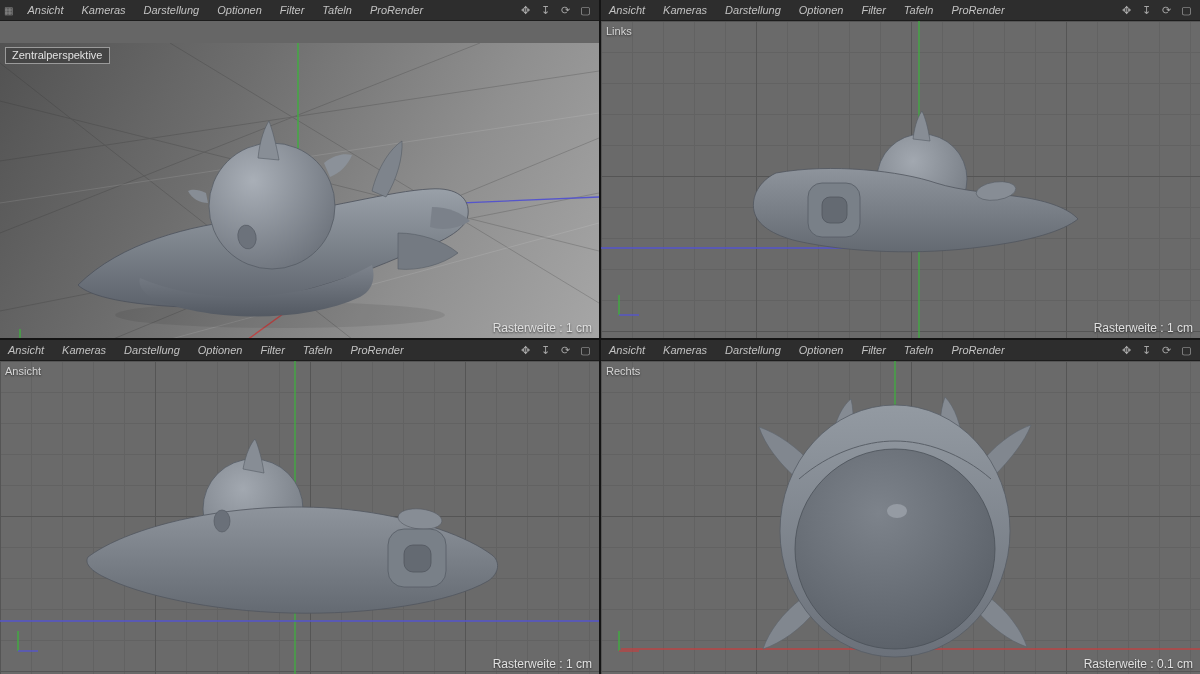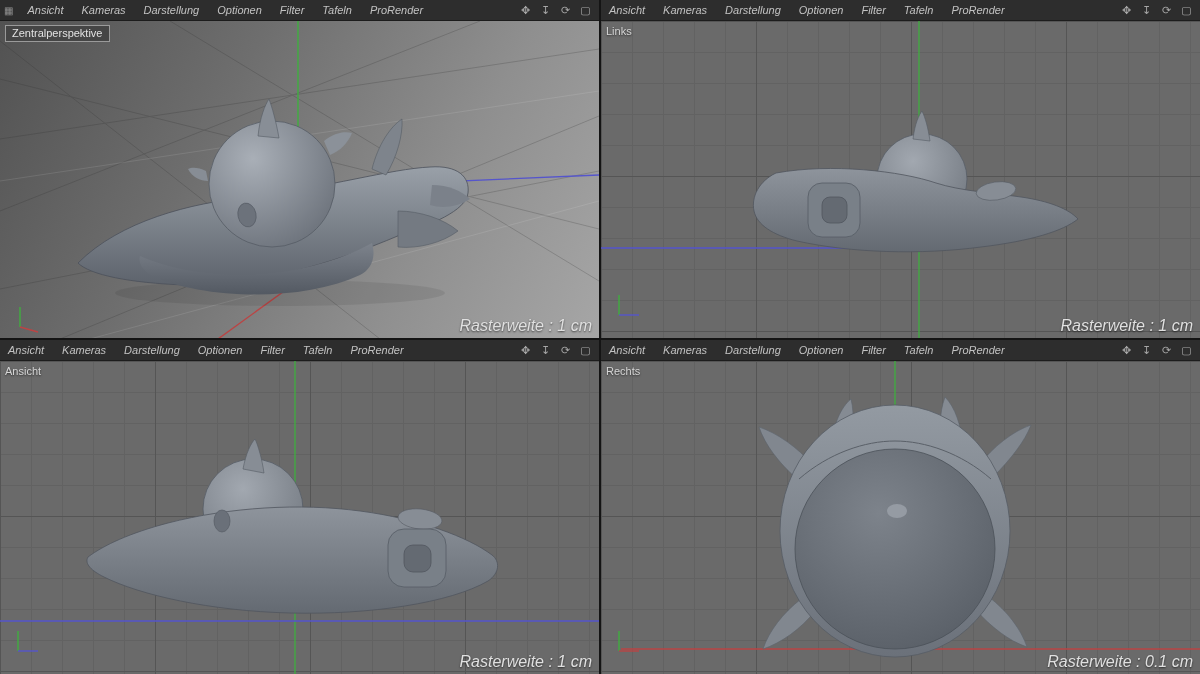--- a/index.html
+++ b/index.html
@@ -11,24 +11,24 @@
   .menubar .mi{padding:0 9px;cursor:default;white-space:nowrap;font-style:italic;}
   .menubar .mi:first-of-type{padding-left:8px;}
   .micons{margin-left:auto;display:flex;align-items:center;gap:7px;padding-right:7px;color:#a8a8a8;font-size:11px;}
   .micons .vi{width:13px;text-align:center;cursor:pointer;line-height:1;}
   .vp-canvas{position:relative;flex:1;overflow:hidden;}
   
   .ortho{background-color:#6a6a6a;background-image:
     linear-gradient(#555 1px,transparent 1px),linear-gradient(90deg,#555 1px,transparent 1px),
     linear-gradient(#626262 1px,transparent 1px),linear-gradient(90deg,#626262 1px,transparent 1px);
     background-size:155px 155px,155px 155px,31px 31px,31px 31px;padding-left:27px;}
-  .persp{background:linear-gradient(118deg,#525252 0%,#6e6e6e 35%,#8f8f8f 70%,#a6a6a6 100%);}
+  .persp{background:linear-gradient(118deg,#525252 0%,#6e6e6e 35%,#8f8f8f 70%,#a6a6a6 100%);margin-top:22px;}
   .vp-label{position:absolute;top:4px;left:5px;font-size:11px;color:#d6d6d6;text-shadow:0 1px 2px rgba(0,0,0,.55);z-index:3;}
   .vp-label.active{background:#454545;border:1px solid #9a9a9a;padding:1px 6px 2px 6px;color:#e2e2e2;text-shadow:none;}
-  .raster{position:absolute;bottom:3px;right:7px;font-size:16px;color:#e0e0e0;text-shadow:0 1px 2px rgba(0,0,0,.6);z-index:3;font-style:italic;}
+  .raster{position:absolute;bottom:3px;right:7px;font-size:12px;color:#e0e0e0;text-shadow:0 1px 2px rgba(0,0,0,.6);z-index:3;}
   svg.scene{position:absolute;inset:0;display:block;}
 </style>
 </head>
 <body>
 
 <div class="grid4">
 
   <div class="viewport">
     <div class="menubar">
       <span class="handle">▦</span>

